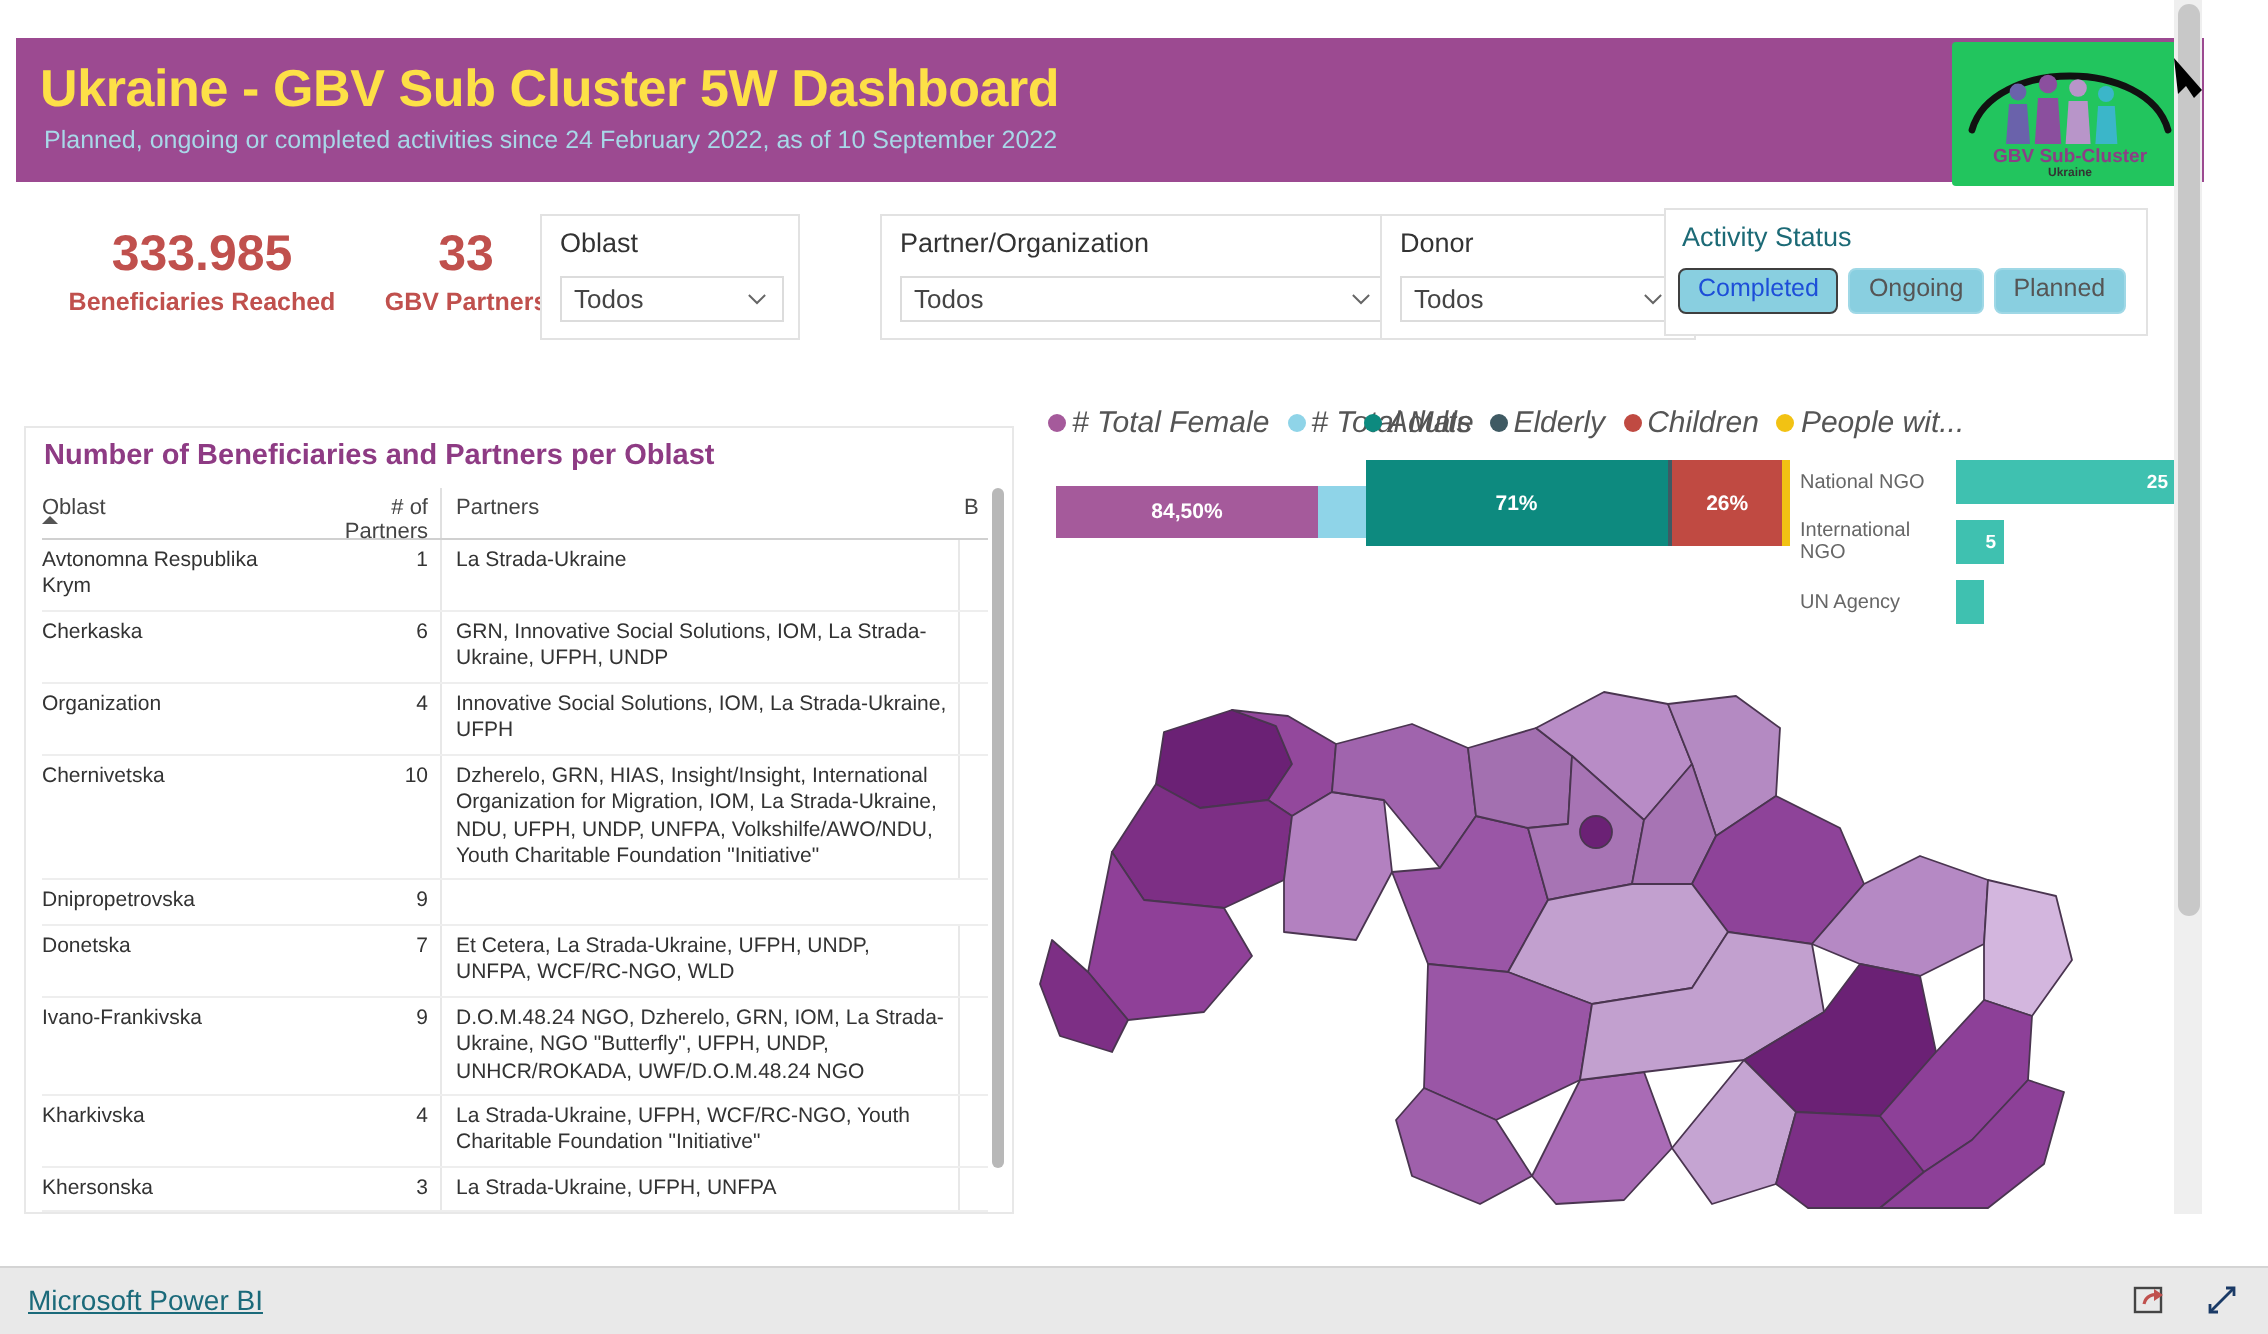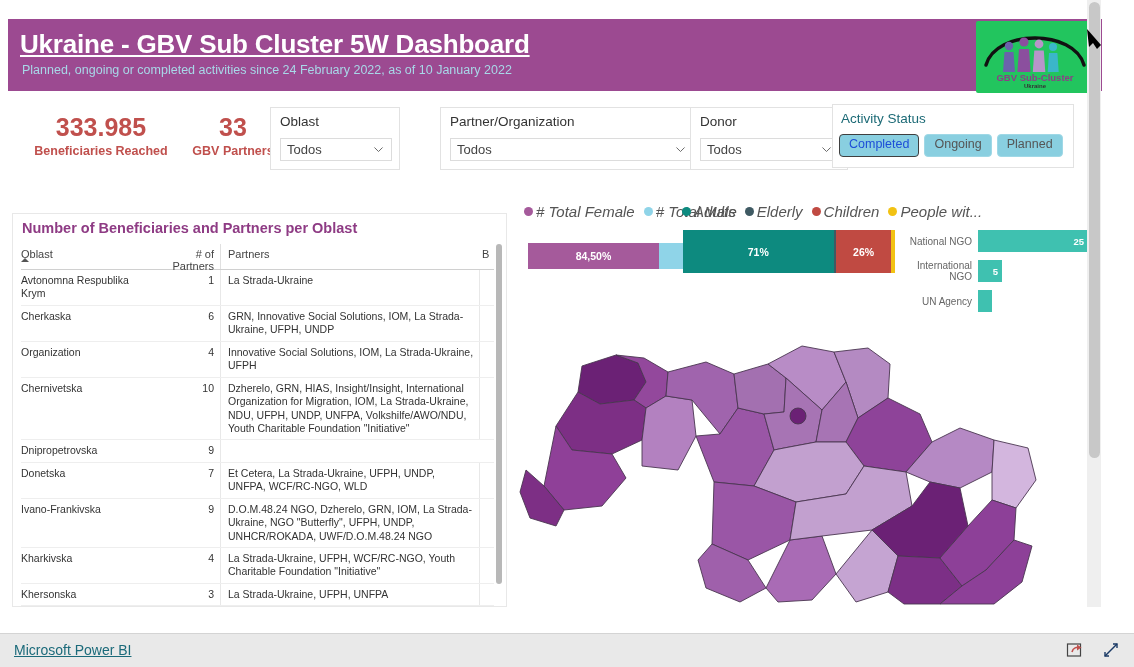--- a/index.html
+++ b/index.html
@@ -20,22 +20,22 @@
   }
 
   
   .header {
     position: absolute; left: 8px; top: 19px;
     width: 1094px; height: 72px;
     background: #9c4a91;
   }
   .title {
     position: absolute; left: 12px; top: 10px;
-    color: #ffffff; font-size: 26px; font-weight: bold;
-    letter-spacing: -0.2px; white-space: nowrap; text-decoration: underline;
+    color: #fde047; font-size: 26px; font-weight: bold;
+    letter-spacing: -0.2px; white-space: nowrap;
   }
   .subtitle {
     position: absolute; left: 14px; top: 44px;
     color: #a8d8e8; font-size: 12.5px; white-space: nowrap;
   }
 
   
   .logo-box {
     position: absolute; right: 8px; top: 2px;
     width: 118px; height: 72px; background: #22c55e;
@@ -142,21 +142,21 @@
 
   
   .bar-gender { position:absolute; left: 528px; top: 243px; width: 155px; height: 26px; display:flex; }
   .bar-age    { position:absolute; left: 683px; top: 230px; width: 212px; height: 43px; display:flex; }
   .seg { height: 100%; display:flex; align-items:center; justify-content:center;
          color:#fff; font-size: 10.5px; font-weight: bold; overflow:hidden; }
 
   
   .ngo-chart { position:absolute; left: 900px; top: 228px; width: 200px; height: 90px; }
   .ngo-row { position:absolute; height: 22px; display:flex; align-items:center; }
-  .ngo-lbl { width: 78px; text-align: right; font-size: 10px; color:#666; padding-right: 6px; }
+  .ngo-lbl { width: 78px; text-align: left; font-size: 10px; color:#666; padding-right: 6px; }
   .ngo-bar { height: 22px; background: #3fc1b0; display:flex; align-items:center;
              justify-content:flex-end; color:#fff; font-size: 9.5px; font-weight:bold;
              padding-right: 4px; }
   .ngo-r0 { top: 2px; }
   .ngo-r1 { top: 32px; }
   .ngo-r2 { top: 62px; }
 
   
   .map-visual { position:absolute; left: 516px; top: 330px; width: 580px; height: 277px; overflow:hidden; }
   .map-visual svg { position:absolute; left: 0; top: 0; }
@@ -179,21 +179,21 @@
 </style>
 </head>
 <body>
 
 <div id="app">
 
   <div class="canvas">
 
     <div class="header">
       <div class="title">Ukraine - GBV Sub Cluster 5W Dashboard</div>
-      <div class="subtitle">Planned, ongoing or completed activities since 24 February 2022,  as of 10 January 2022</div>
+      <div class="subtitle">Planned, ongoing or completed activities since 24 February 2022,  as of 10 September 2022</div>
 
       <div class="logo-box">
         <svg width="118" height="68" viewBox="0 0 118 68">
           <path d="M10 44 C 20 8, 98 8, 108 44" stroke="#111" stroke-width="3.4" fill="none" stroke-linecap="round"></path>
 
           <circle cx="33" cy="25" r="4.2" fill="#6a62ab"></circle>
           <path d="M28.5 31 h9 l1.5 20 h-12 z" fill="#6a62ab"></path>
 
           <circle cx="48" cy="21" r="4.6" fill="#8b4f9e"></circle>
           <path d="M43 28 h10 l1.6 23 h-13.2 z" fill="#8b4f9e"></path>

